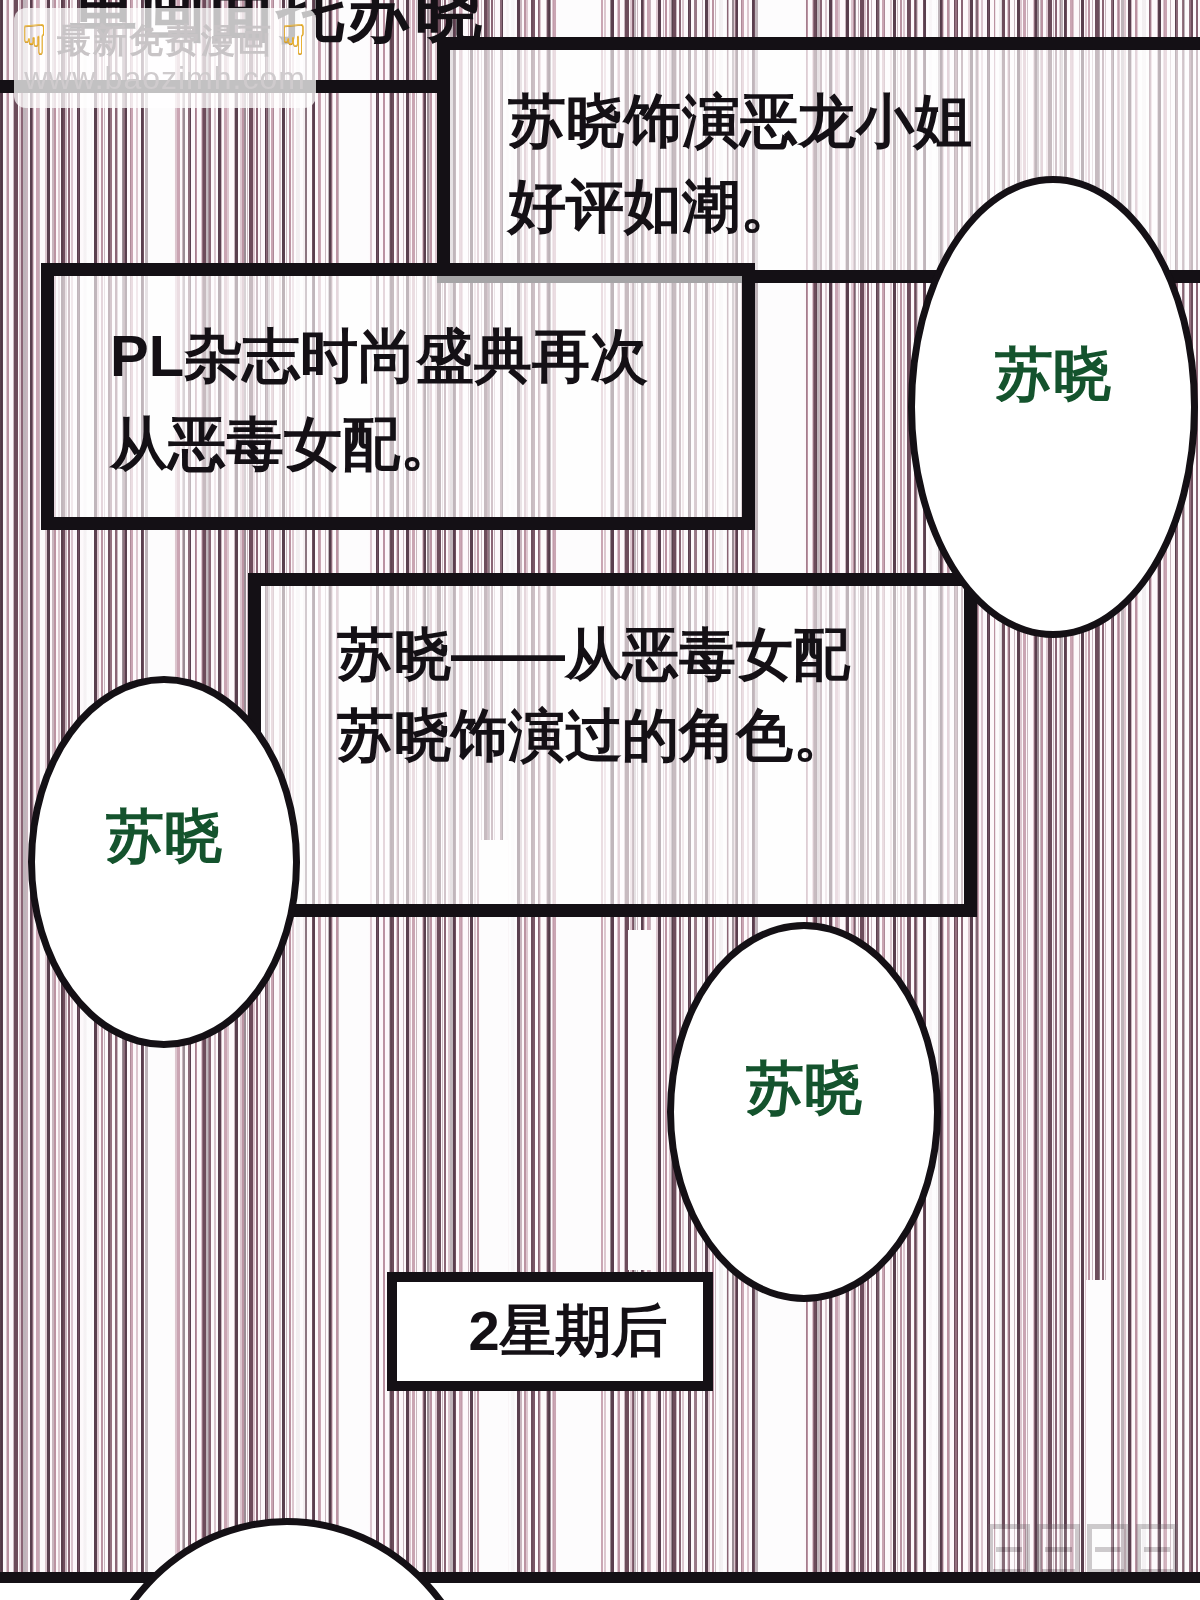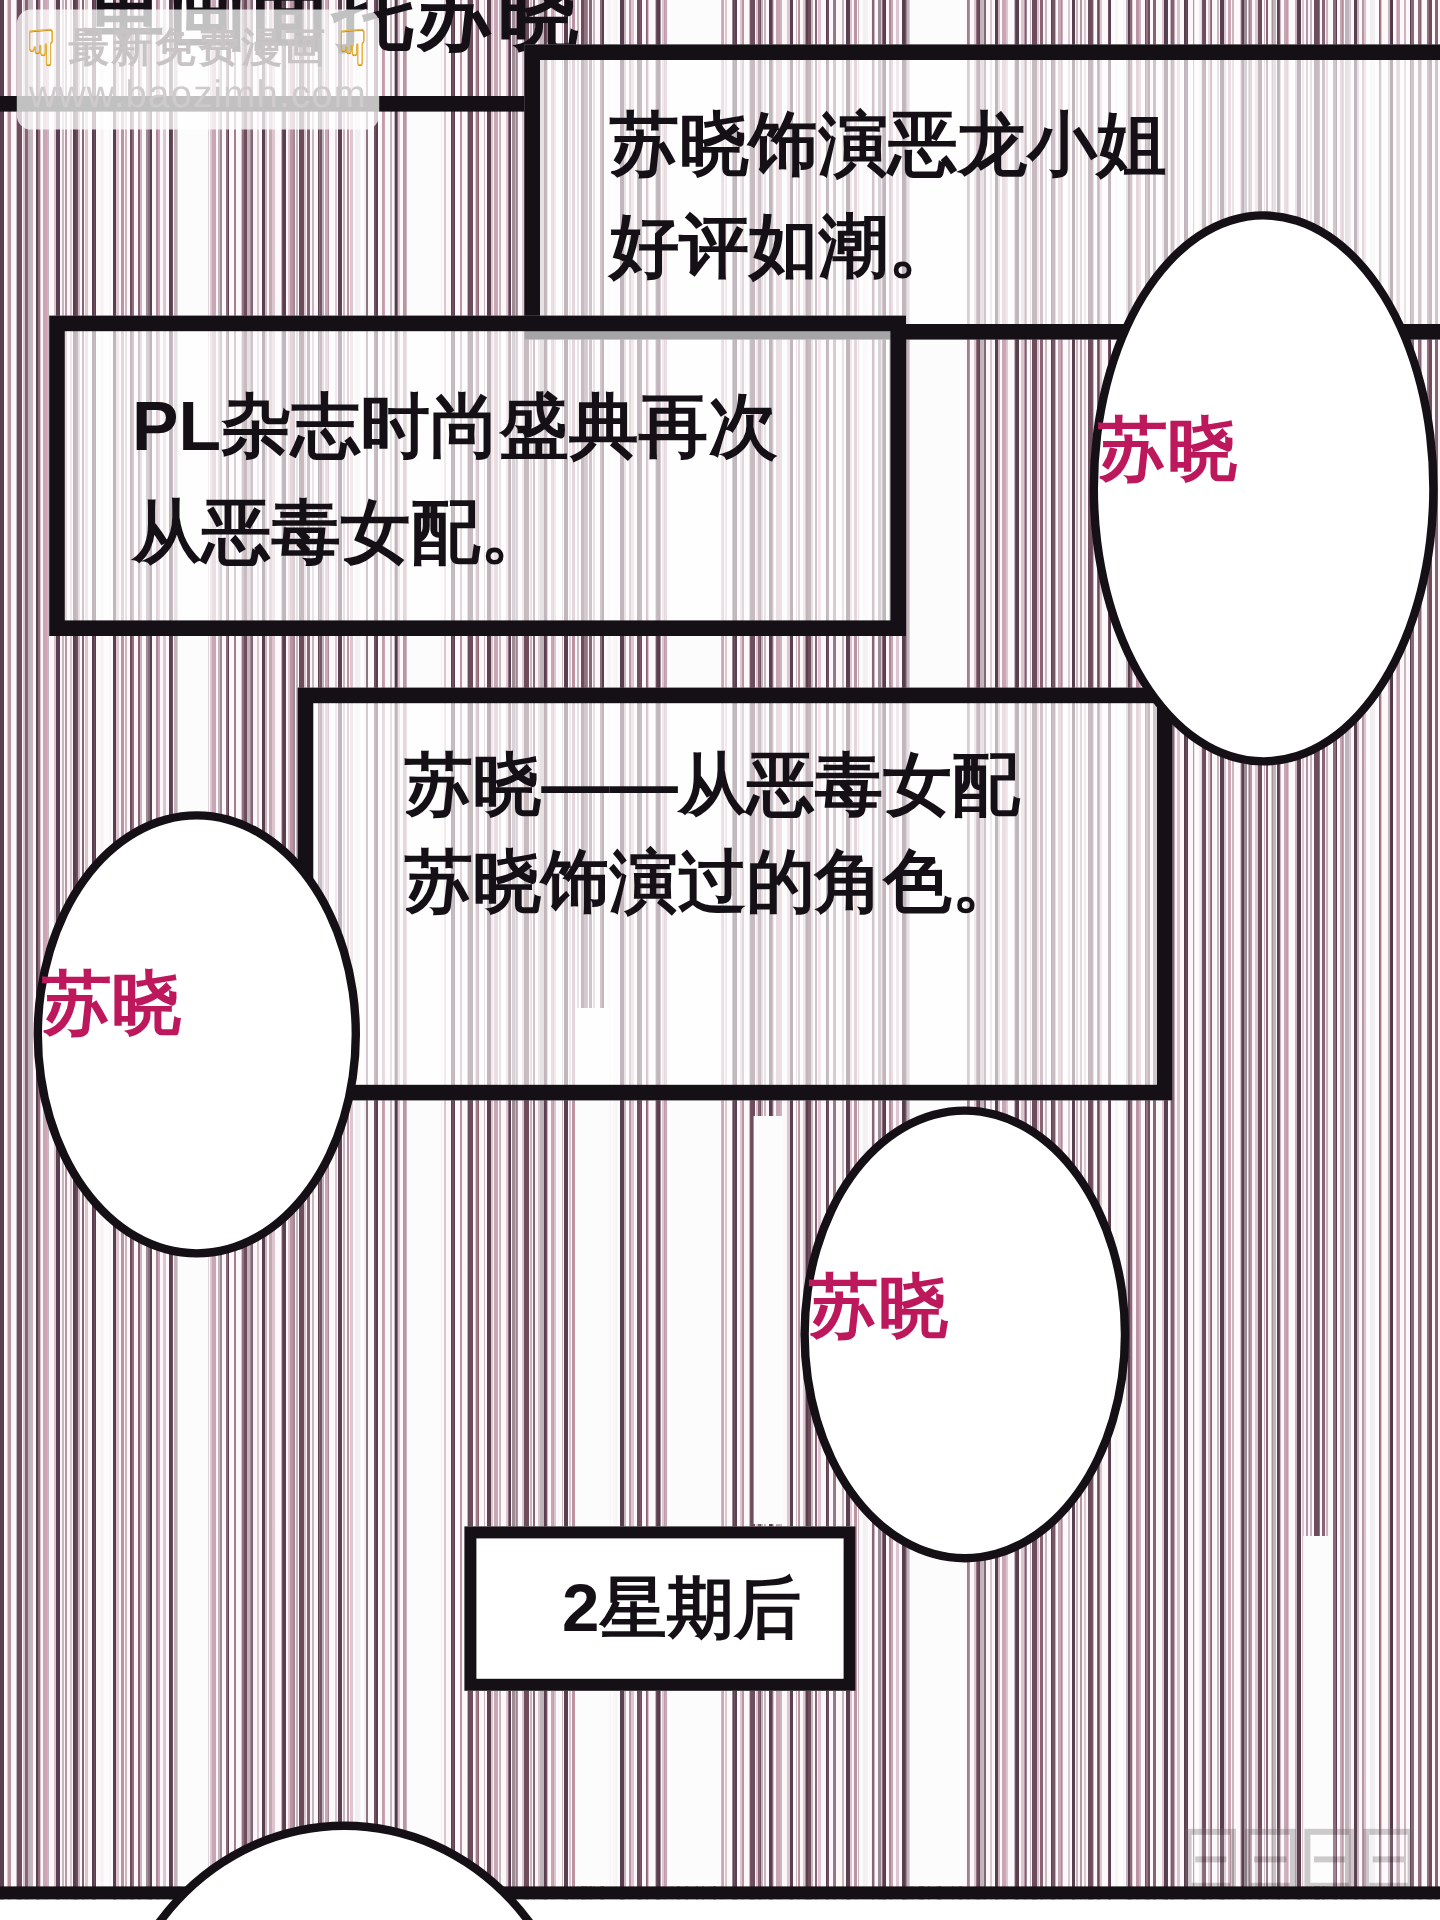--- a/index.html
+++ b/index.html
@@ -37,29 +37,29 @@
   .pill .row2{font-size:32px;color:#cfcbcd;letter-spacing:1px;line-height:36px;}
   .newsbox{
     position:absolute;border:13px solid #141015;background:rgba(255,255,255,0.62);z-index:2;
     color:#141015;font-weight:bold;
   }
   .newsbox .line{white-space:nowrap;}
   #news1{left:437px;top:37px;width:800px;height:246px;font-size:58px;line-height:85px;padding:28px 0 0 58px;}
   #news2{left:14px;top:263px;width:714px;height:267px;font-size:58px;line-height:88px;padding:36px 0 0 56px;margin-left:27px;}
   #news3{left:248px;top:573px;width:729px;height:344px;font-size:57px;line-height:81px;padding:28px 0 0 76px;}
   .caption{
-    position:absolute;left:387px;top:1272px;width:326px;height:137px;z-index:3;
+    position:absolute;left:387px;top:1272px;width:326px;height:119px;z-index:3;
     border:10px solid #141015;background:#ffffff;
     display:flex;align-items:center;justify-content:center;
     font-size:56px;font-weight:bold;color:#141015;padding-left:36px;
   }
   .bubble{
     position:absolute;z-index:4;background:#ffffff;border:7px solid #141015;border-radius:50%;
-    display:flex;align-items:center;
-    font-size:58px;font-weight:bold;color:#be185d;
+    display:flex;align-items:center;justify-content:center;
+    font-size:58px;font-weight:bold;color:#14532d;
   }
   #bubble1{left:908px;top:176px;width:290px;height:462px;padding-bottom:64px;}
   #bubble2{left:28px;top:676px;width:272px;height:372px;padding-bottom:50px;}
   #bubble3{left:667px;top:922px;width:274px;height:380px;padding-bottom:46px;}
   #bubble4{left:87px;top:1518px;width:400px;height:430px;padding:0;}
   .bottomline{position:absolute;left:0;top:1572px;width:1200px;height:11px;background:#141015;z-index:3;}
   .bottomwhite{position:absolute;left:0;top:1583px;width:1200px;height:17px;background:#ffffff;z-index:3;}
   .logo-wm{position:absolute;left:988px;top:1524px;width:190px;height:50px;z-index:2;opacity:0.32;display:flex;gap:7px;}
   .logo-wm .glyph{flex:1;border:5px solid #6a6468;background:rgba(255,255,255,0.55);position:relative;}
   .logo-wm .glyph::after{content:"";position:absolute;left:3px;right:3px;top:45%;height:5px;background:#6a6468;}

